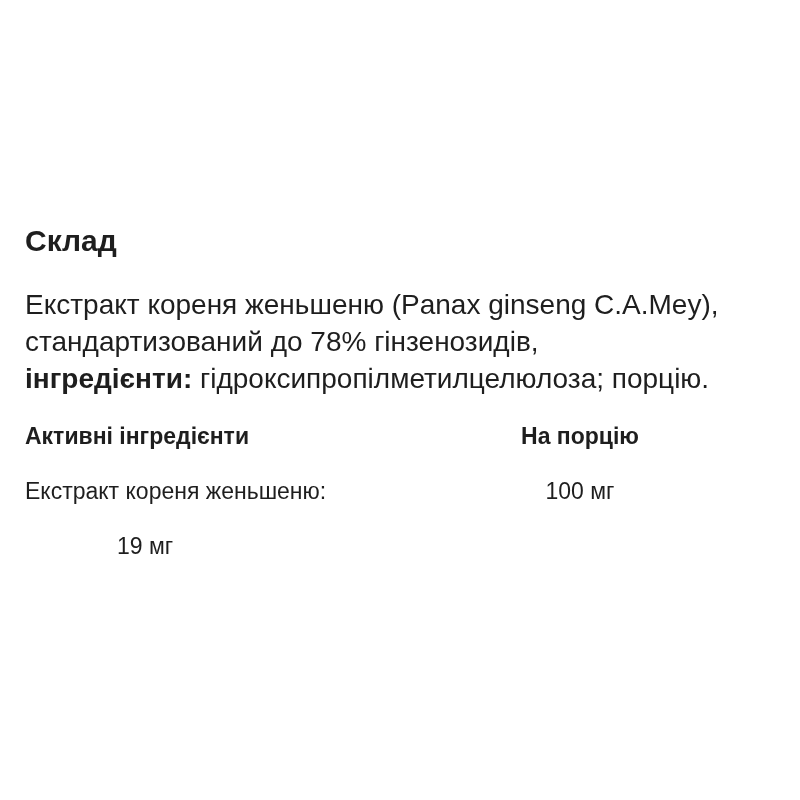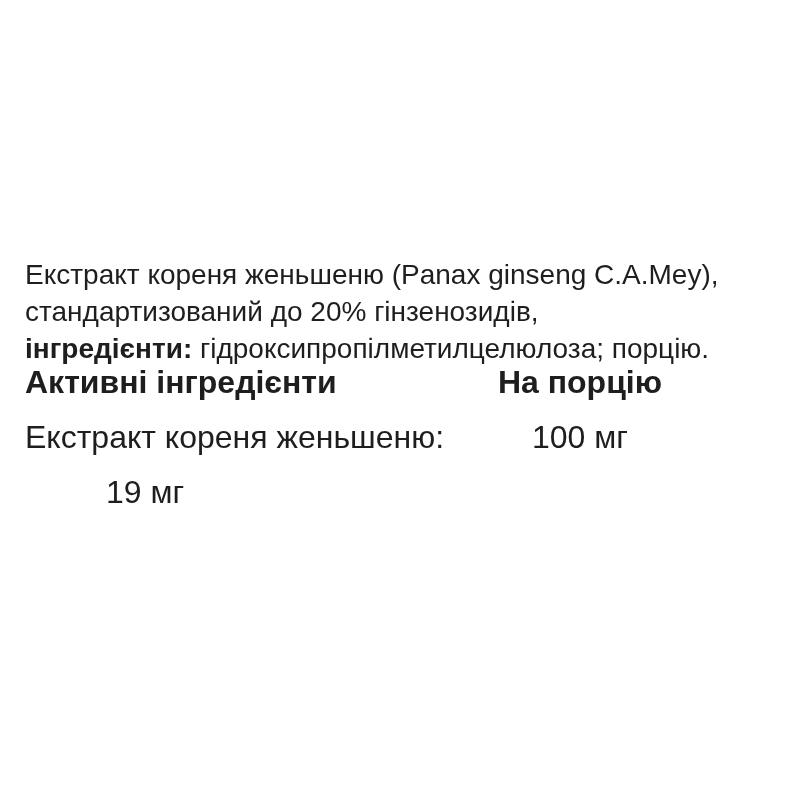--- a/index.html
+++ b/index.html
@@ -36,21 +36,22 @@
   .desc .line {
     display: block;
   }
   .desc .line3 {
     display: block;
   }
   .bold-inline {
     font-weight: bold;
   }
   .tbl {
-    font-size: 32px;
+    margin-top: 24px;
+    font-size: 23px;
   }
   .tbl-row {
     display: flex;
     align-items: baseline;
     line-height: 30px;
     margin-bottom: 25px;
   }
   .tbl-row.header {
     font-weight: bold;
   }
@@ -63,24 +64,25 @@
     flex: none;
     text-align: center;
   }
 </style>
 </head>
 <body>
 
 <div class="sheet">
   <div class="content">
 
+    <h1 class="heading">Склад</h1>
 
     <p class="desc">
       <span class="line">Екстракт кореня женьшеню (Panax ginseng C.A.Mey),</span>
-      <span class="line">стандартизований до 20% гінзенозидів,</span>
+      <span class="line">стандартизований до 78% гінзенозидів,</span>
       <span class="line3"><span class="bold-inline">інгредієнти:</span><span> гідроксипропілметилцелюлоза; порцію.</span></span>
     </p>
 
     <div class="tbl">
 
       <div class="tbl-row header">
         <div class="cell-name">Активні інгредієнти</div>
         <div class="cell-amount">На порцію</div>
       </div>
 

